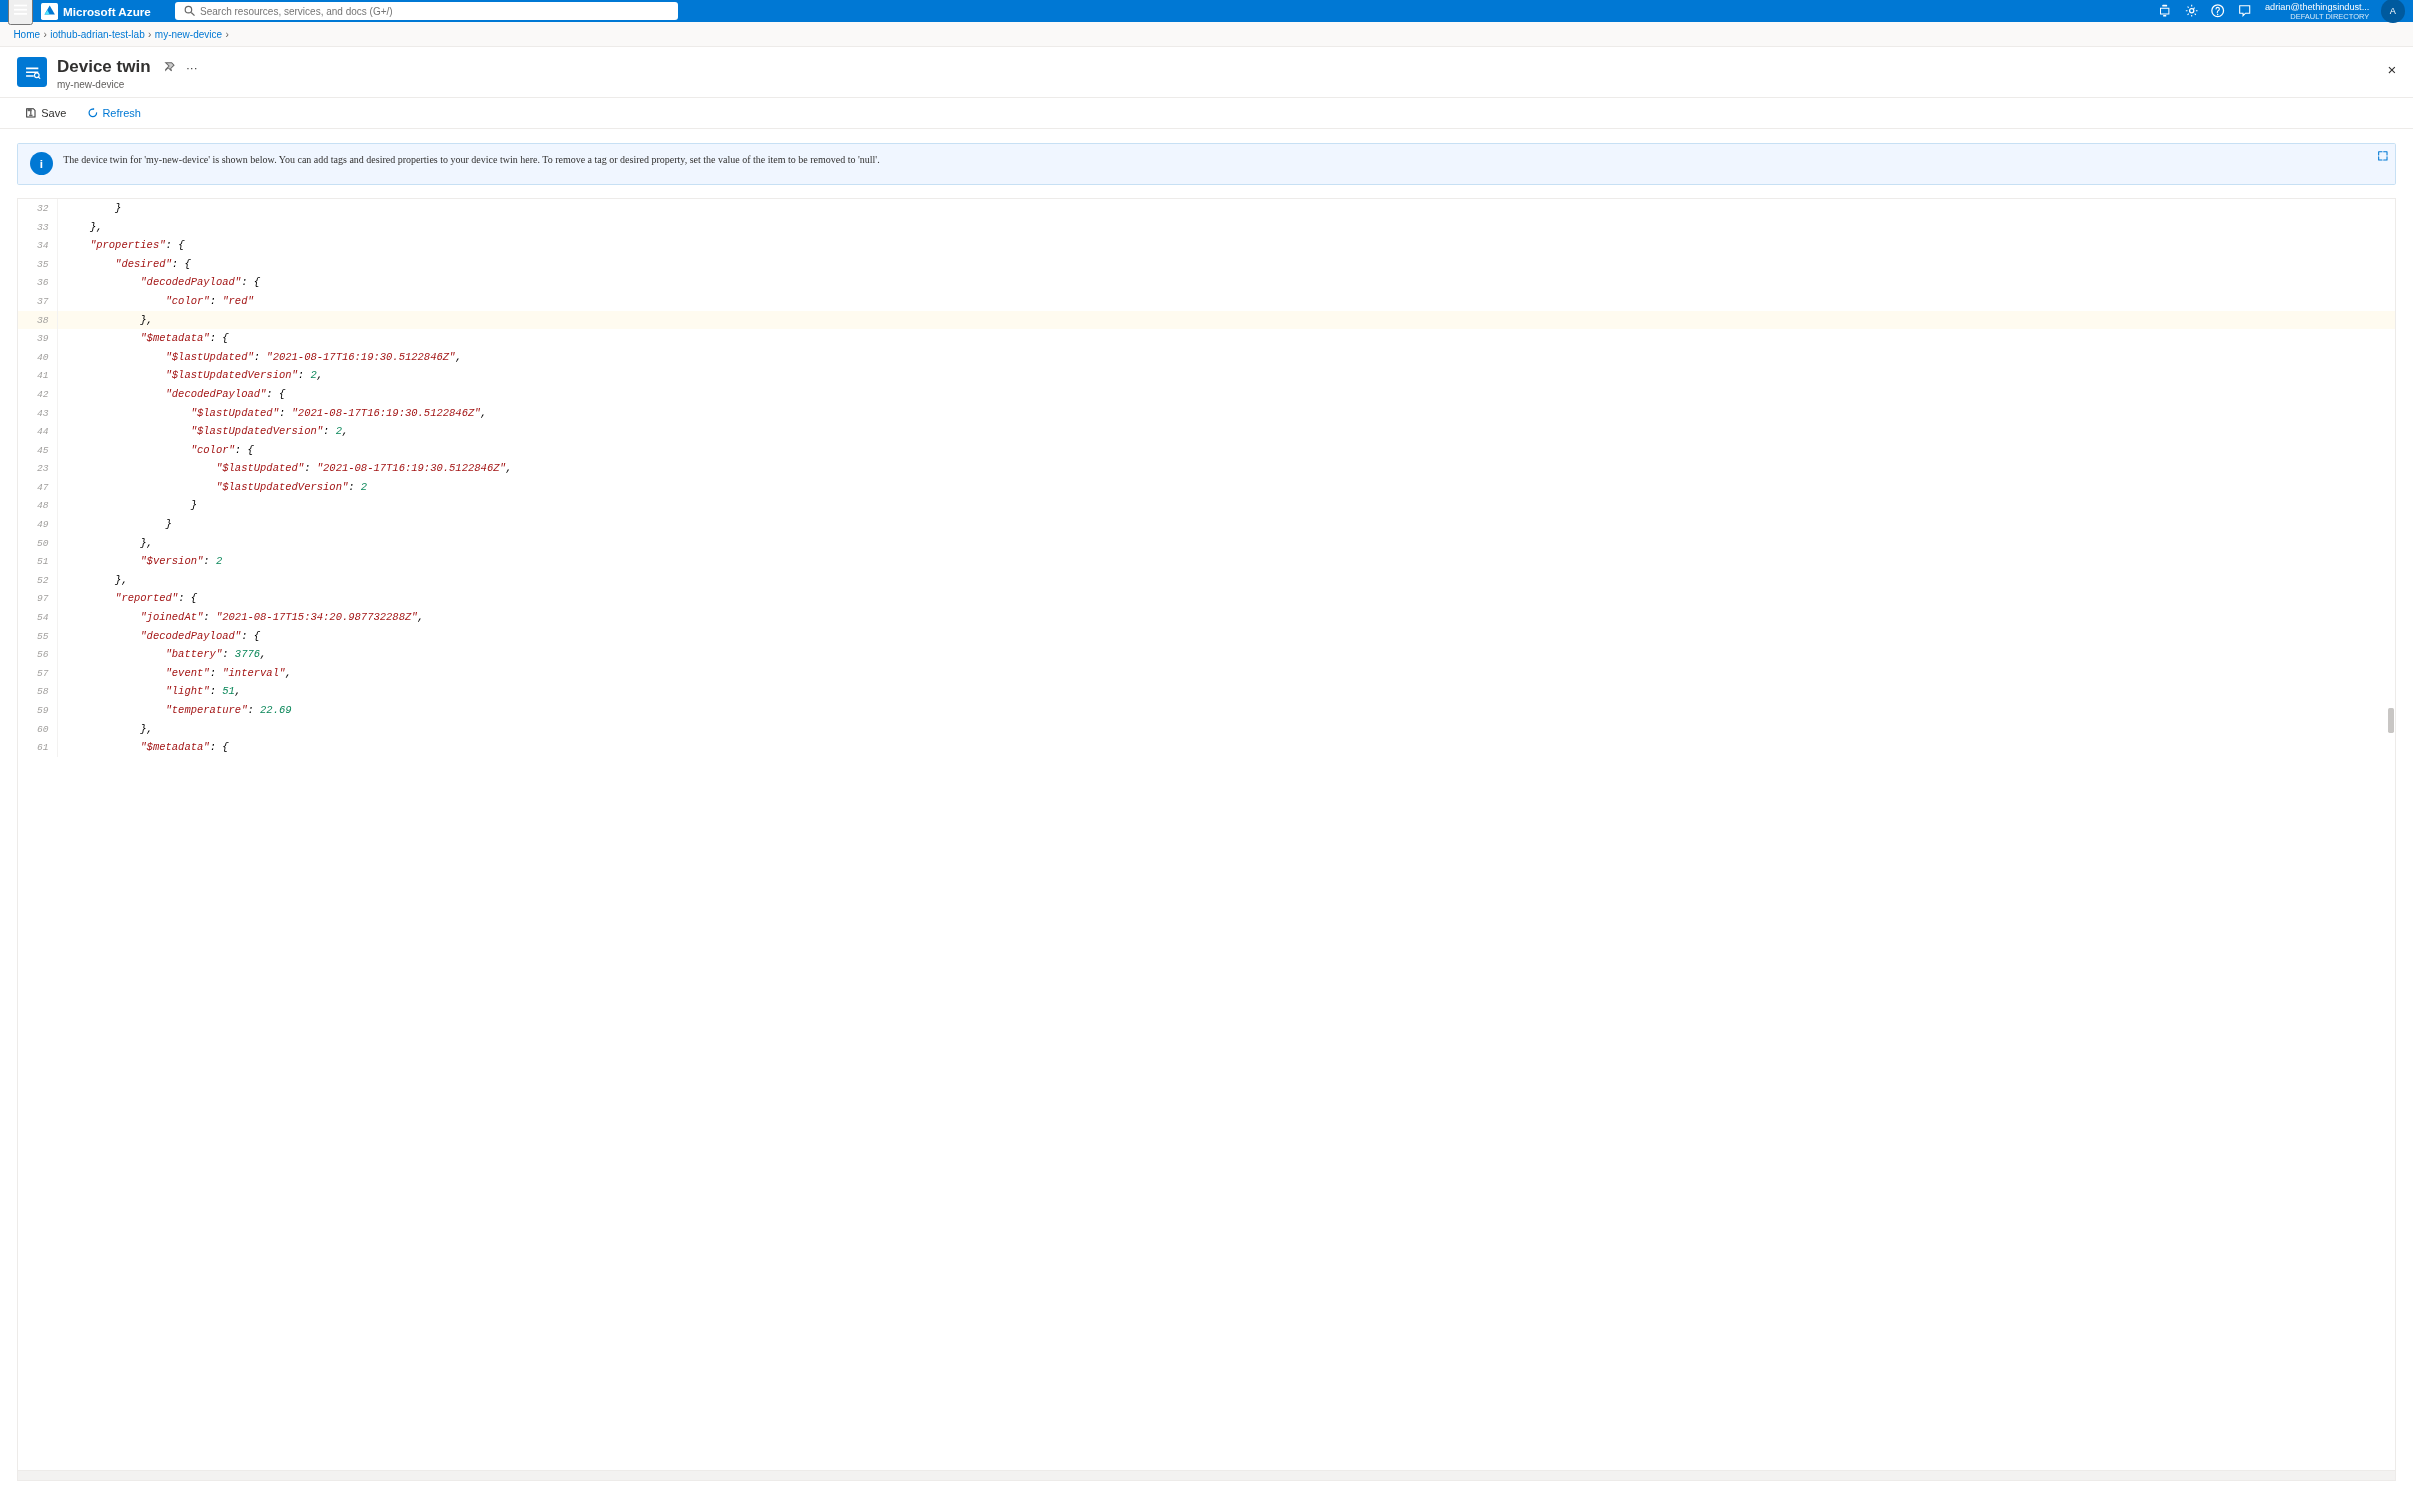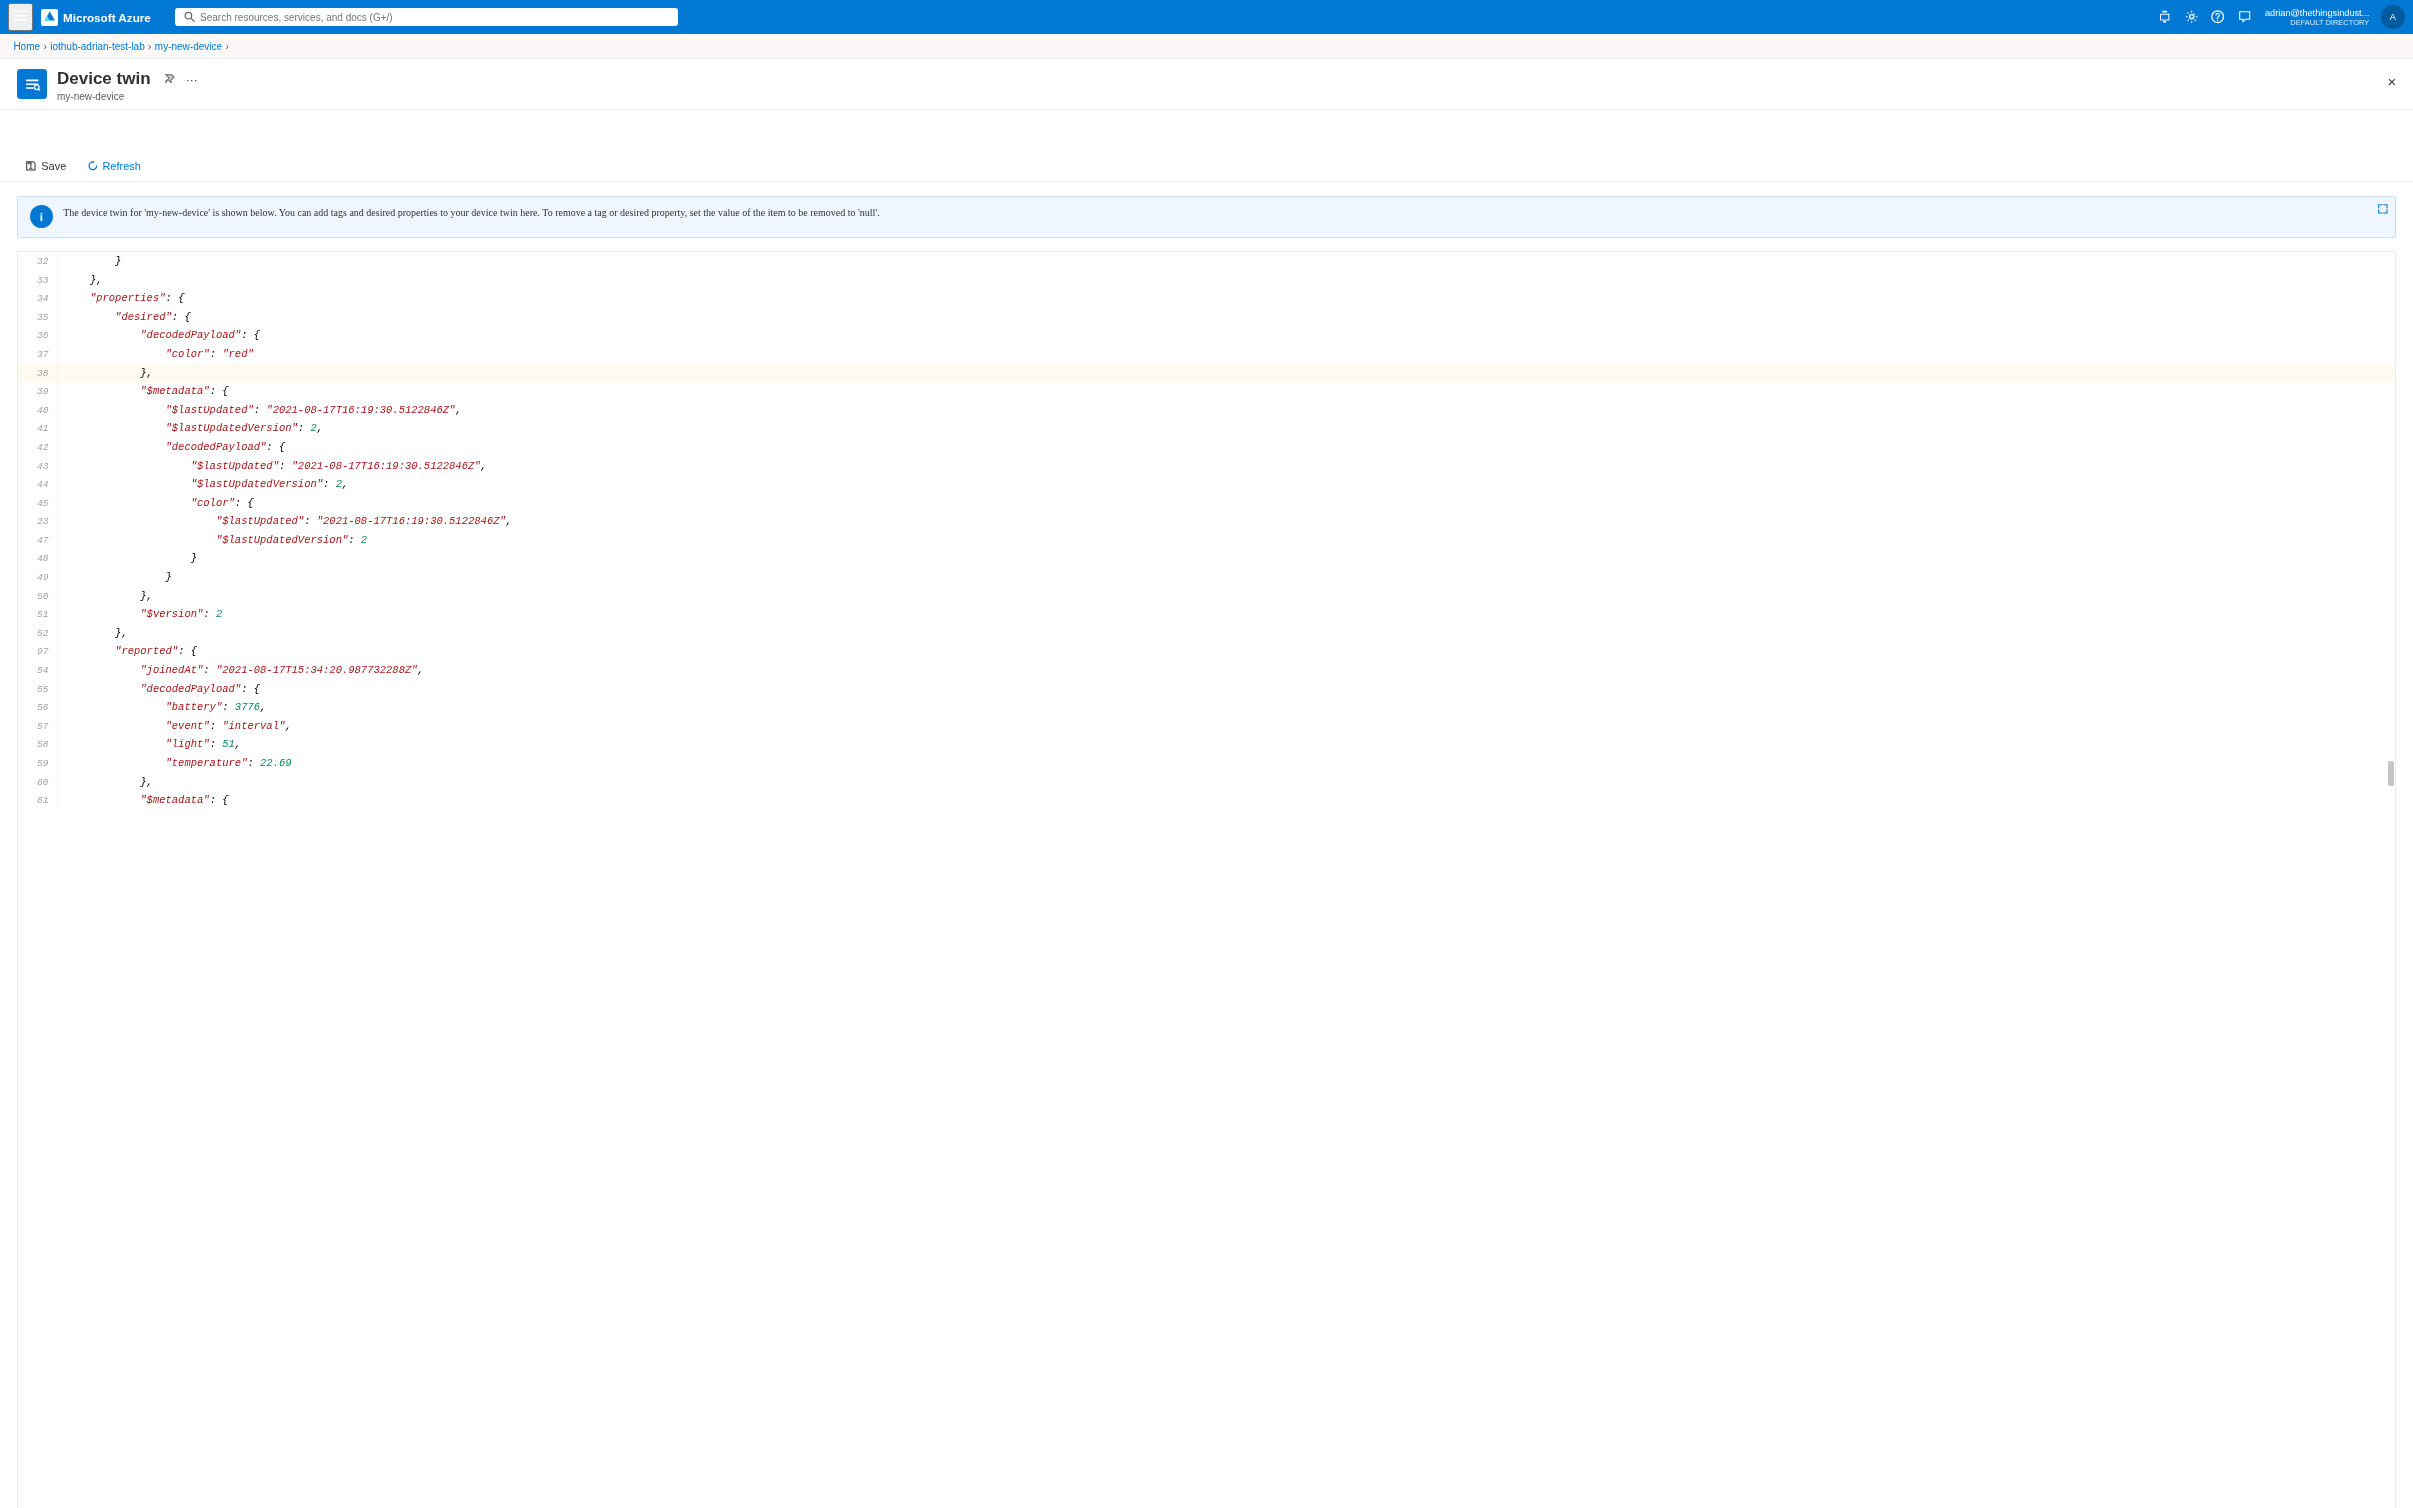--- a/index.html
+++ b/index.html
@@ -3,21 +3,21 @@
   <meta charset="utf-8">
   <style>
     * { margin: 0; padding: 0; box-sizing: border-box; }
     body { font-family: 'Segoe UI', Arial, sans-serif; font-size: 11px; background: #fff; color: #333; overflow: hidden; height: 100vh; }
 
     
     .top-nav {
       display: flex;
       align-items: center;
       background: #0078d4;
-      height: 34px;
+      height: 22px;
       padding: 0 8.4px;
       gap: 8.4px;
     }
     .hamburger-icon { color: #fff; font-size: 13.4px; cursor: pointer; padding: 3.4px; }
     .azure-logo-area { display: flex; align-items: center; gap: 5px; color: #fff; font-size: 11.7px; font-weight: 600; min-width: 126px; }
     .azure-logo { width: 17px; height: 17px; background: #fff; border-radius: 1.7px; display: flex; align-items: center; justify-content: center; }
     .azure-logo svg { width: 13.4px; height: 13.4px; }
     .search-bar {
       flex: 1;
       max-width: 503px;
@@ -114,21 +114,20 @@
       display: flex;
       align-items: center;
       gap: 4.2px;
       background: transparent;
       border: none;
       cursor: pointer;
       padding: 4.2px 8.4px;
       font-size: 11px;
       color: #323130;
       border-radius: 1.7px;
-      margin-top: 41px;
     }
     .toolbar-btn svg { width: 11.7px; height: 11.7px; }
 
     
     .info-banner {
       display: flex;
       align-items: flex-start;
       margin: 13.4px 17px;
       background: #f0f6ff;
       border: 0.8px solid #c7e0f4;

